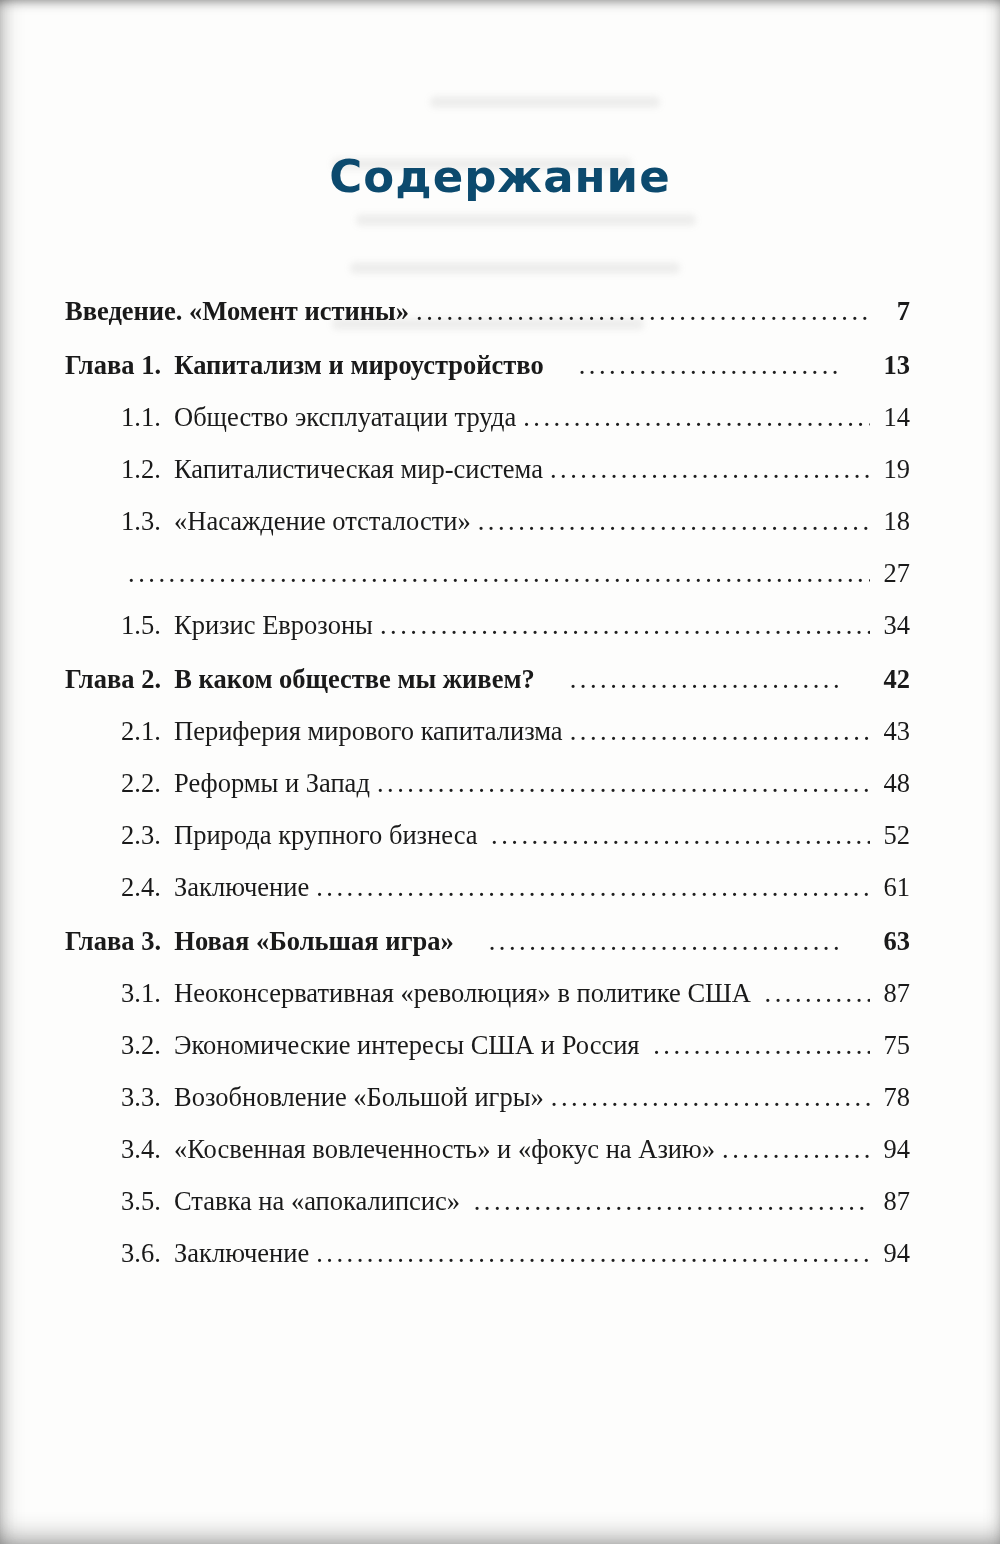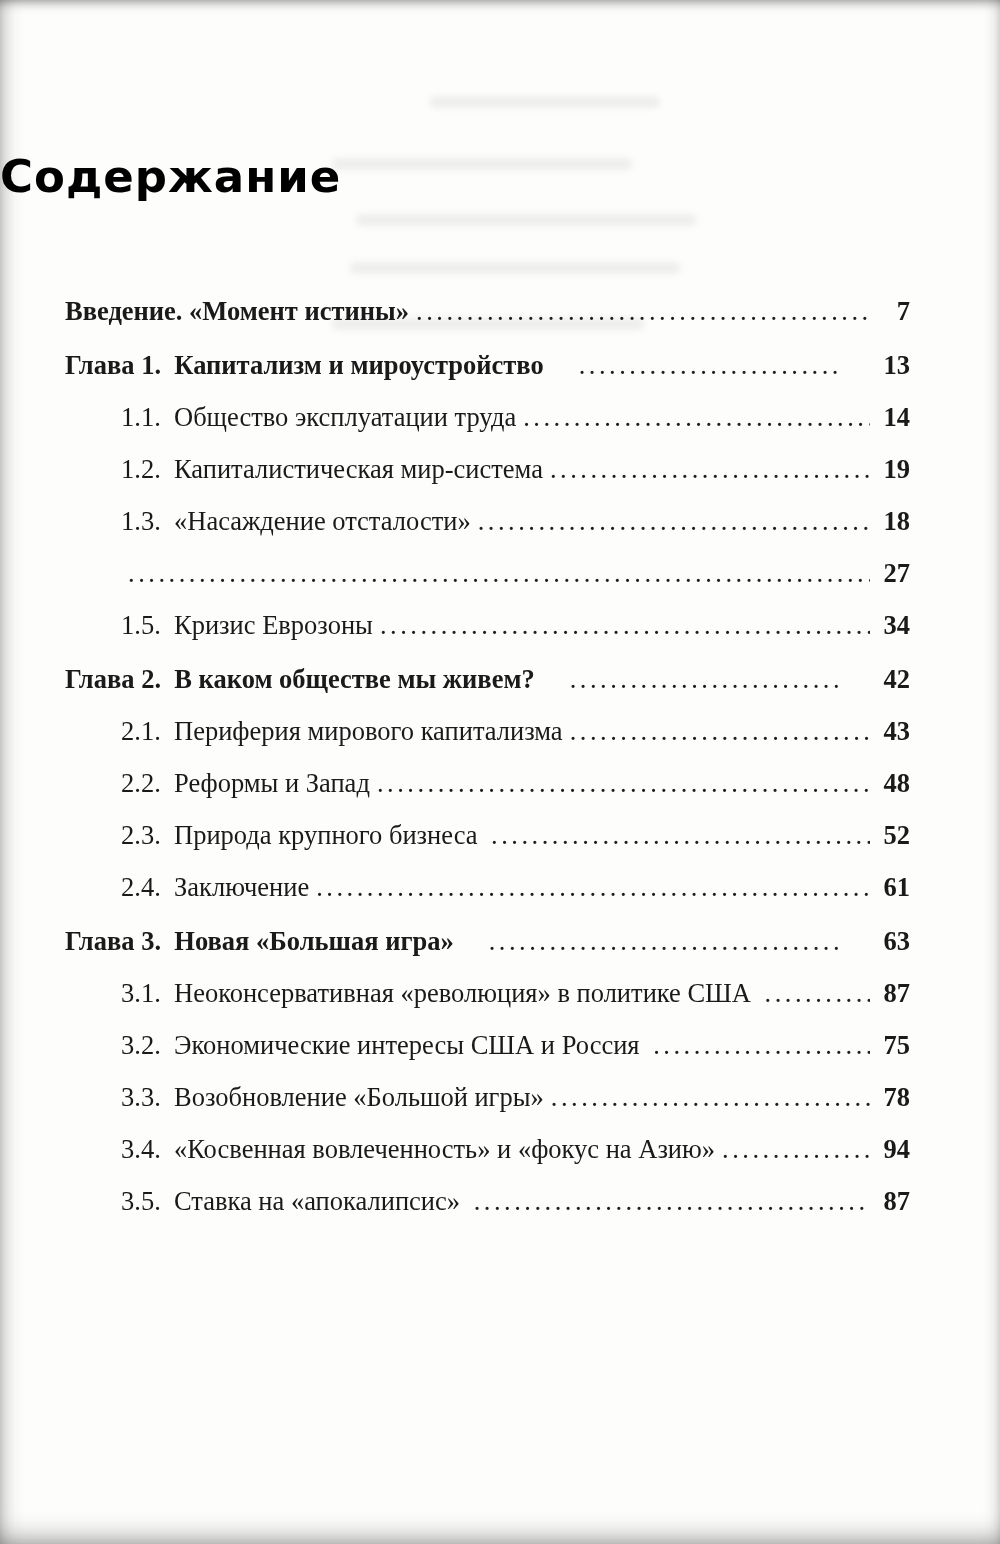--- a/index.html
+++ b/index.html
@@ -31,25 +31,26 @@
   }
   .g1 { left: 430px; top:  96px; width: 230px; }
   .g2 { left: 332px; top: 158px; width: 300px; }
   .g3 { left: 356px; top: 214px; width: 340px; }
   .g4 { left: 350px; top: 262px; width: 330px; }
   .g5 { left: 332px; top: 318px; width: 312px; }
 
   .title {
     position: relative;
     margin-top: 150px;
+    text-align: center;
     font-family: "DejaVu Sans", sans-serif;
     font-weight: 700;
     font-size: 45px;
     letter-spacing: 1px;
-    color: #000000;
+    color: #0c4a6e;
   }
 
   .toc {
     position: relative;
     margin: 93px 90px 0 65px;
   }
   .toc-row {
     display: flex;
     align-items: baseline;
     font-size: 26.5px;
@@ -70,21 +71,20 @@
     letter-spacing: 3.5px;
     color: #1c1c1c;
   }
   .leader::after {
     content: "..........................................................................................................................................................";
   }
   .pagenum {
     flex: 0 0 auto;
     min-width: 36px;
     text-align: right;
-    font-weight: bold;
   }
 </style>
 </head>
 <body>
 
 <div class="page">
   <div class="ghost g1"></div>
   <div class="ghost g2"></div>
   <div class="ghost g3"></div>
   <div class="ghost g4"></div>
@@ -175,14 +175,19 @@
       <div class="toc-row indent">
     <span class="label">3.4.  «Косвенная вовлеченность» и «фокус на Азию»</span>
     <span class="leader"></span>
     <span class="pagenum">94</span>
   </div>
       <div class="toc-row indent">
     <span class="label">3.5.  Ставка на «апокалипсис» </span>
     <span class="leader"></span>
     <span class="pagenum">87</span>
   </div>
+      <div class="toc-row indent">
+    <span class="label">3.6.  Заключение</span>
+    <span class="leader"></span>
+    <span class="pagenum">94</span>
+  </div>
     </div>
 </div>
 
 </body></html>

